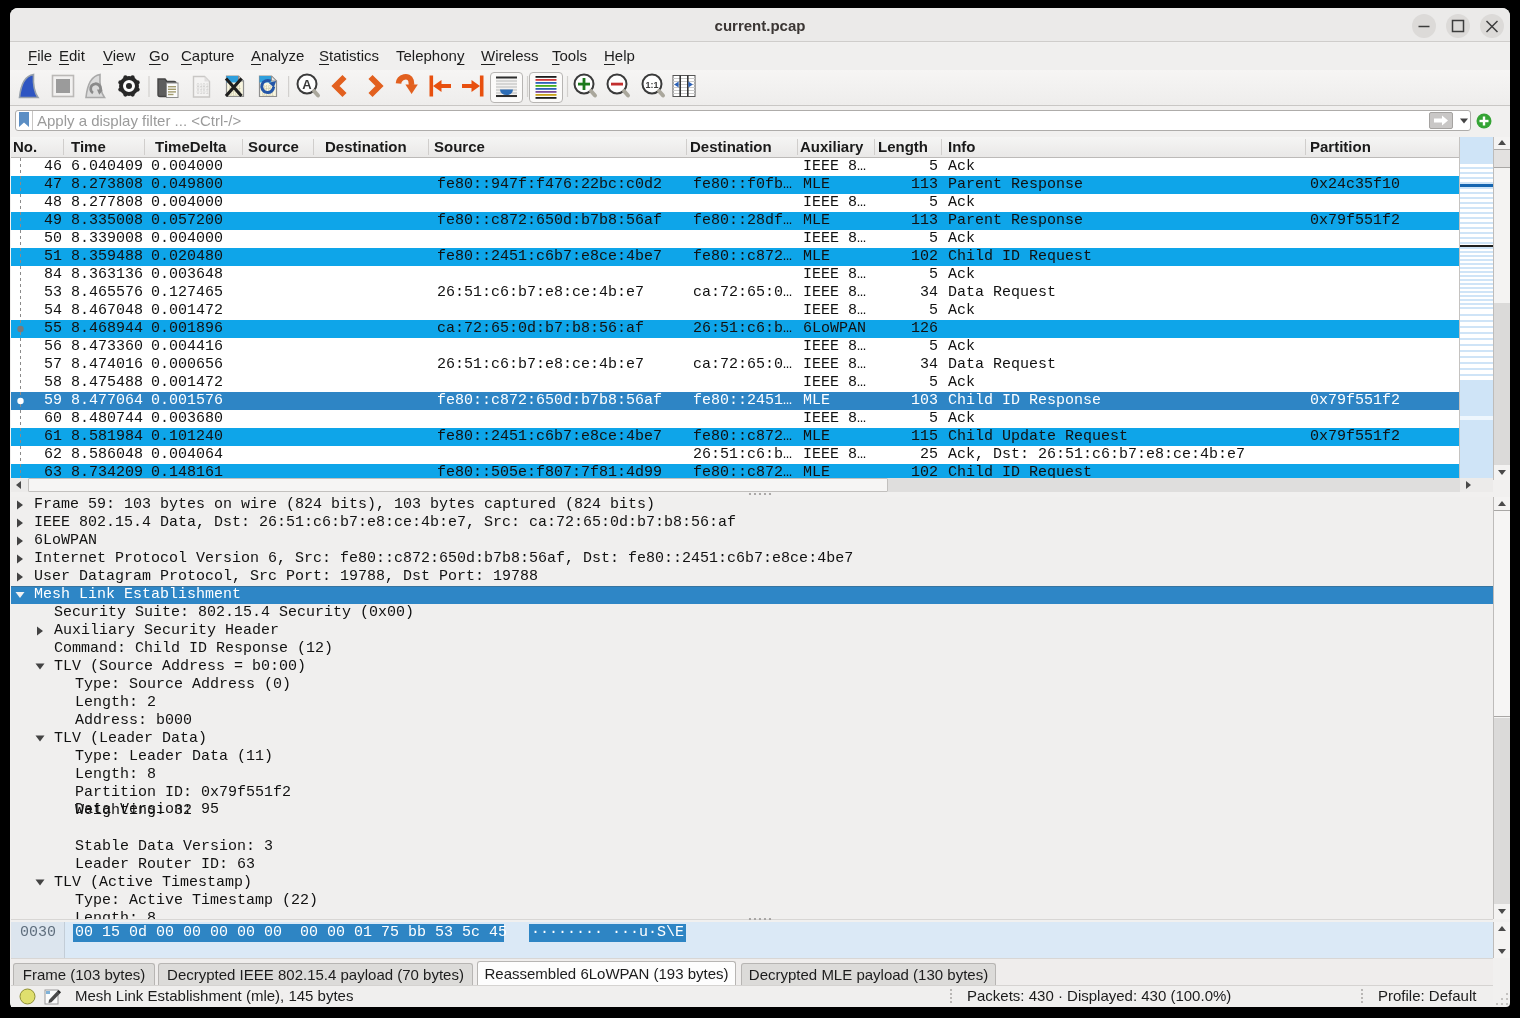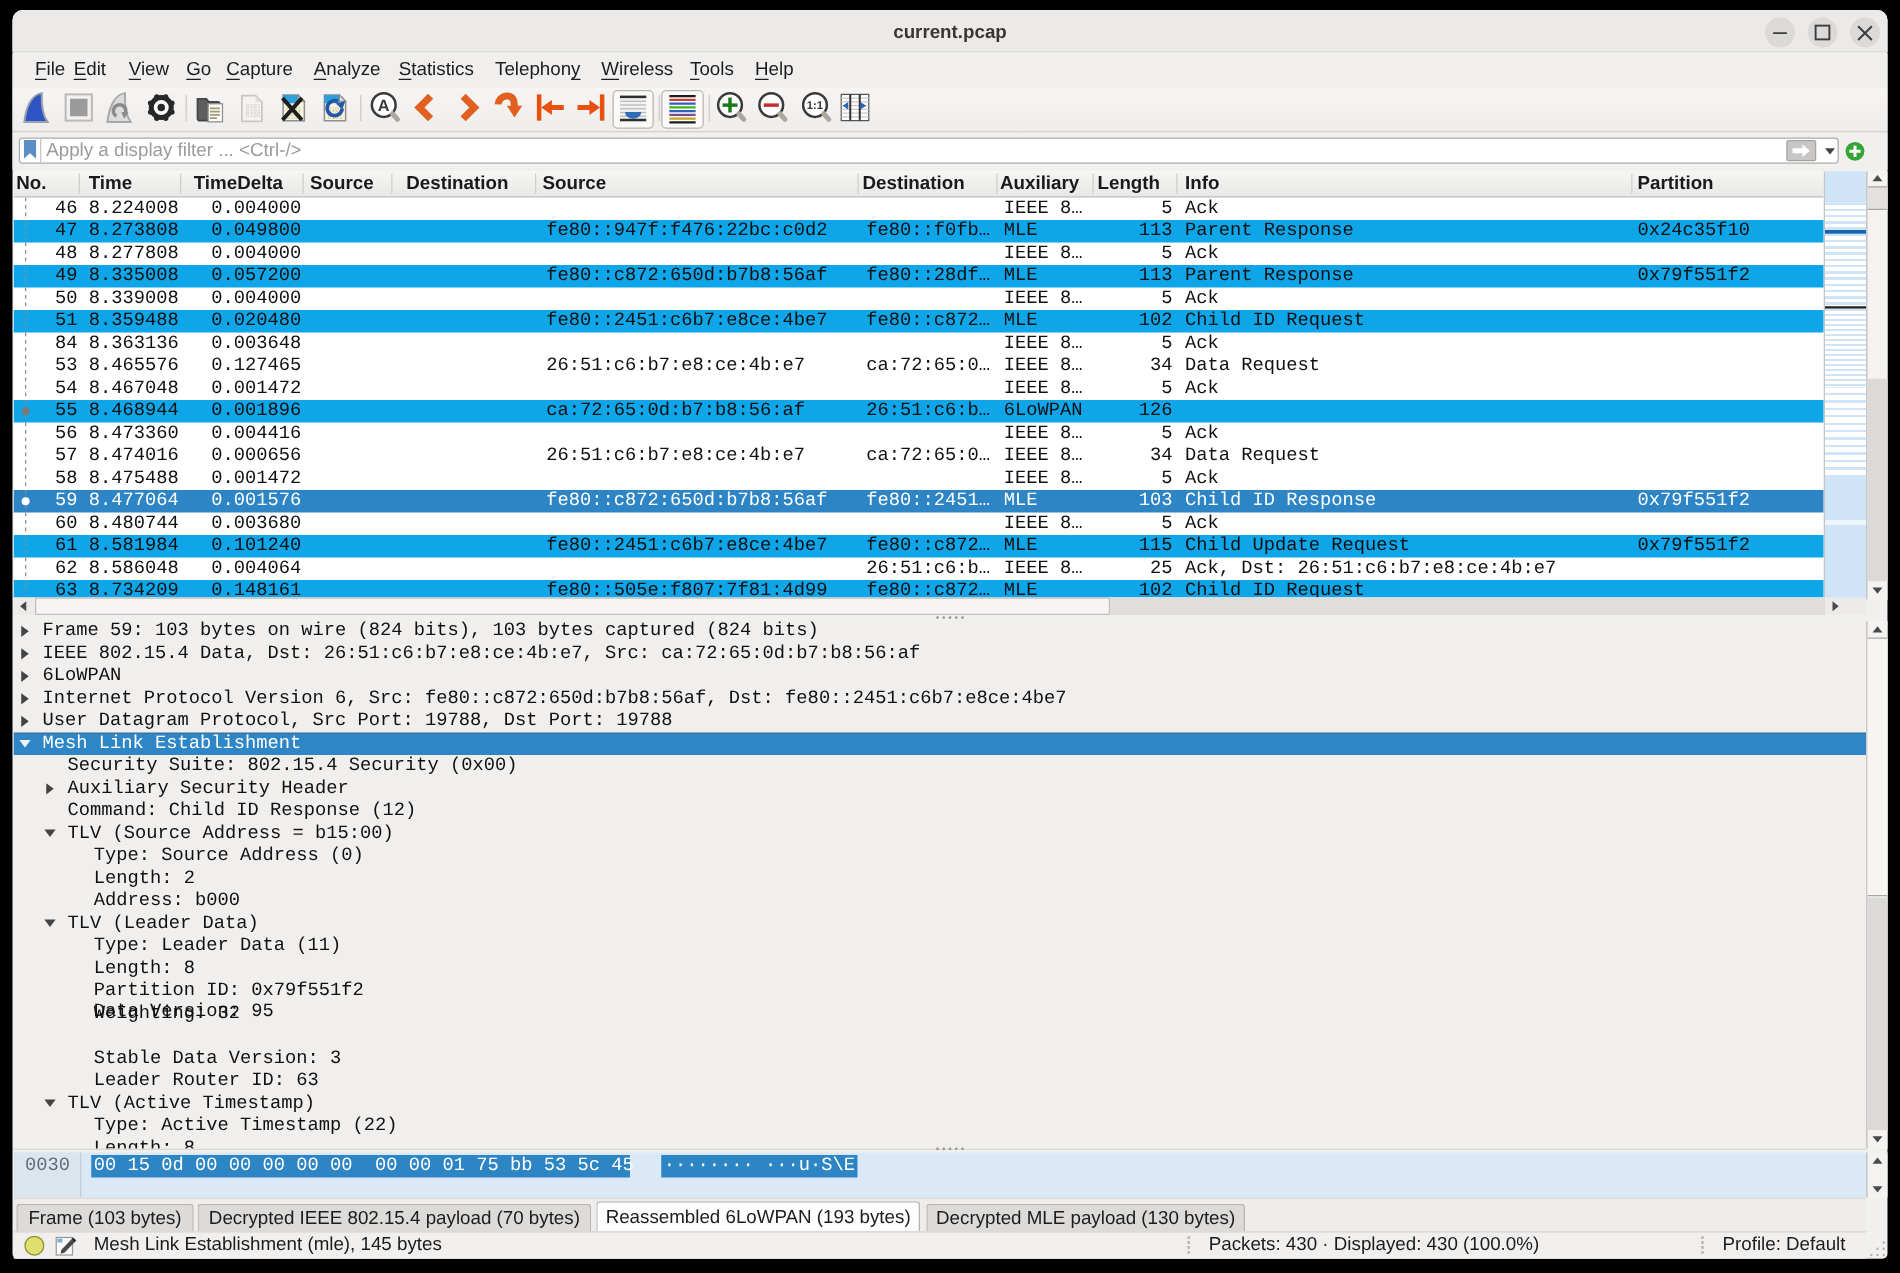--- a/index.html
+++ b/index.html
@@ -8,21 +8,21 @@
   body{font-family:"Liberation Sans",sans-serif;font-size:15px;color:#1a1a1a;position:relative}
   #win{position:absolute;left:10px;top:8px;width:1500px;height:999px;background:#f1f0ef;border-radius:8px 8px 4px 4px;overflow:hidden}
   .mi{position:absolute;top:43px;height:27px;line-height:26px;color:#1d1d1d;white-space:pre}
   .mi u{text-decoration-thickness:1px;text-underline-offset:3px}
   .hc{position:absolute;top:137px;height:20px;line-height:20px;font-weight:600;white-space:pre;color:#1a1a1a}
   .hsep{position:absolute;top:139px;height:16px;width:1px;background:#d0cecc}
   .prow{position:absolute;left:11px;width:1448px;height:18px}
   .prow span{position:absolute;top:0;height:18px;line-height:18px;font-family:"Liberation Mono",monospace;font-size:15px;white-space:pre;color:#111}
   .c-no{left:0;width:51px;text-align:right}
   .c-t{left:60px}
-  .c-d{left:130px;width:100px;text-align:right}
+  .c-d{left:140px;width:100px;}
   .c-s{left:426px}
   .c-ds{left:682px}
   .c-p{left:792px}
   .c-l{left:876px;width:51px;text-align:right}
   .c-i{left:937px}
   .c-pa{left:1299px}
   .rowblue{background:#0ea5e9}
   .rowsel{background:#2e85c5}
   .rowsel span{color:#fff}
   .dl{position:absolute;height:18px;line-height:18px;font-family:"Liberation Mono",monospace;font-size:15px;white-space:pre;color:#111}
@@ -200,21 +200,21 @@
 <div class="hsep" style="left:313px"></div>
 <div class="hsep" style="left:428px"></div>
 <div class="hsep" style="left:686px"></div>
 <div class="hsep" style="left:797px"></div>
 <div class="hsep" style="left:874px"></div>
 <div class="hsep" style="left:941px"></div>
 <div class="hsep" style="left:1305px"></div>
 
 <div class="prow" style="top:158px">
     <span class="c-no">46</span>
-    <span class="c-t">8.224008</span>
+    <span class="c-t">6.040409</span>
     <span class="c-d">0.004000</span>
     <span class="c-p">IEEE 8…</span>
     <span class="c-l">5</span>
     <span class="c-i">Ack</span>
   </div>
 <div class="prow rowblue" style="top:176px">
     <span class="c-no">47</span>
     <span class="c-t">8.273808</span>
     <span class="c-d">0.049800</span>
     <span class="c-s">fe80::947f:f476:22bc:c0d2</span>
@@ -423,21 +423,21 @@
 <div class="abs" style="left:11px;top:586px;width:1482px;height:18px;background:linear-gradient(#37749f 0,#37749f 1px,#2e86c6 1px)"></div>
 <div class="dl" style="left:34px;top:496px">Frame 59: 103 bytes on wire (824 bits), 103 bytes captured (824 bits)</div>
 <div class="dl" style="left:34px;top:514px">IEEE 802.15.4 Data, Dst: 26:51:c6:b7:e8:ce:4b:e7, Src: ca:72:65:0d:b7:b8:56:af</div>
 <div class="dl" style="left:34px;top:532px">6LoWPAN</div>
 <div class="dl" style="left:34px;top:550px">Internet Protocol Version 6, Src: fe80::c872:650d:b7b8:56af, Dst: fe80::2451:c6b7:e8ce:4be7</div>
 <div class="dl" style="left:34px;top:568px">User Datagram Protocol, Src Port: 19788, Dst Port: 19788</div>
 <div class="dl" style="left:34px;top:586px;color:#fff">Mesh Link Establishment</div>
 <div class="dl" style="left:54px;top:604px">Security Suite: 802.15.4 Security (0x00)</div>
 <div class="dl" style="left:54px;top:622px">Auxiliary Security Header</div>
 <div class="dl" style="left:54px;top:640px">Command: Child ID Response (12)</div>
-<div class="dl" style="left:54px;top:658px">TLV (Source Address = b15:00)</div>
+<div class="dl" style="left:54px;top:658px">TLV (Source Address = b0:00)</div>
 <div class="dl" style="left:75px;top:676px">Type: Source Address (0)</div>
 <div class="dl" style="left:75px;top:694px">Length: 2</div>
 <div class="dl" style="left:75px;top:712px">Address: b000</div>
 <div class="dl" style="left:54px;top:730px">TLV (Leader Data)</div>
 <div class="dl" style="left:75px;top:748px">Type: Leader Data (11)</div>
 <div class="dl" style="left:75px;top:766px">Length: 8</div>
 <div class="dl" style="left:75px;top:784px">Partition ID: 0x79f551f2</div>
 <div class="dl" style="left:75px;top:802px">Weighting: 32</div>
 <div class="dl" style="left:75px;top:801px">Data Version: 95</div>
 <div class="dl" style="left:75px;top:838px">Stable Data Version: 3</div>

